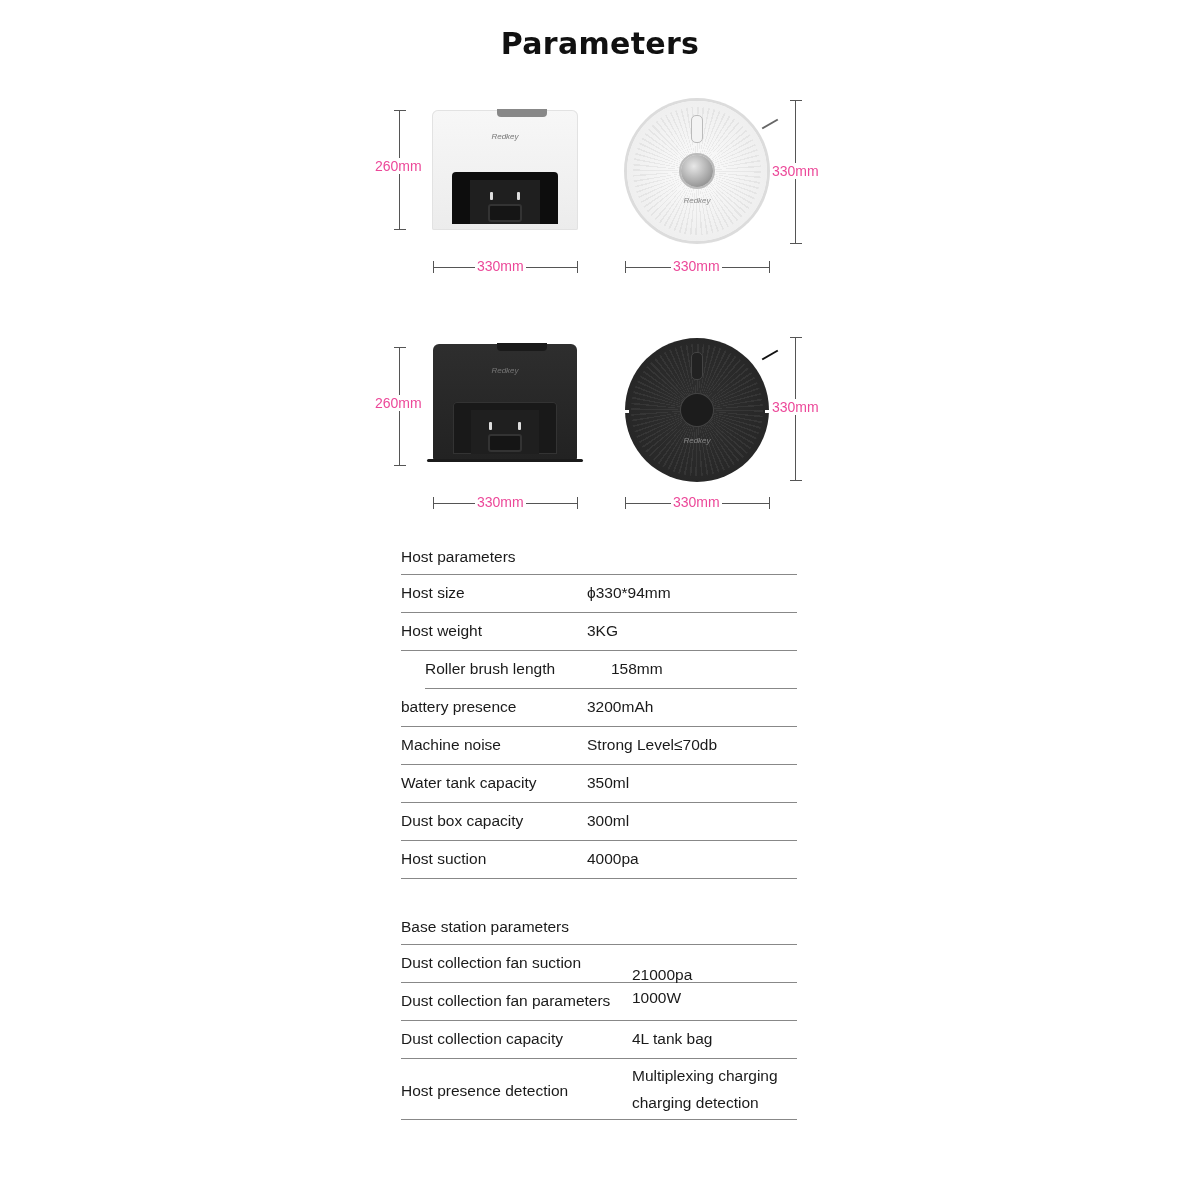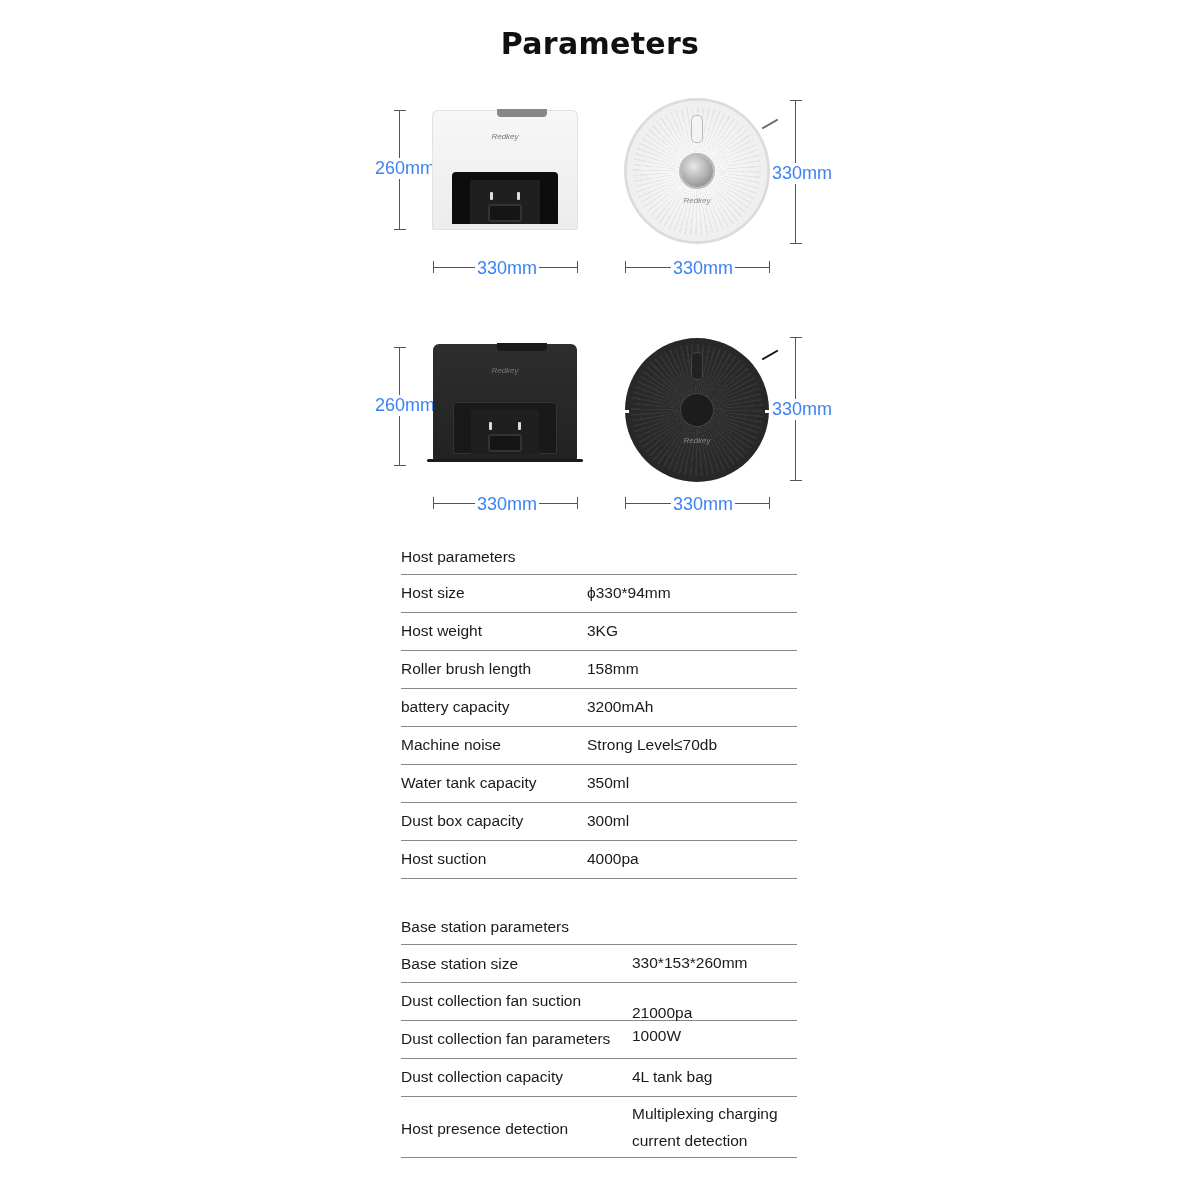--- a/index.html
+++ b/index.html
@@ -8,21 +8,21 @@
   .title { position:absolute; left:0; width:1200px; top:26px; text-align:center;
            font-family:"DejaVu Sans", sans-serif; font-weight:bold; font-size:30px; color:#111; letter-spacing:0.3px; }
 
   
   .vdim { position:absolute; width:12px; }
   .vdim .line { position:absolute; left:5px; width:1px; background:#555; }
   .vdim .cap { position:absolute; left:0; width:12px; height:1px; background:#555; }
   .hdim { position:absolute; height:12px; }
   .hdim .line { position:absolute; top:6px; height:1px; background:#555; }
   .hdim .cap { position:absolute; top:0; width:1px; height:12px; background:#555; }
-  .dimlabel { position:absolute; font-size:18px; color:#3b82f6; background:#fff; padding:0 2px; white-space:nowrap; }
+  .dimlabel { position:absolute; font-size:14px; color:#ec4899; background:#fff; padding:0 2px; white-space:nowrap; }
 
   
   .station { position:absolute; }
   .station .body { position:absolute; left:0; top:0; right:0; bottom:0; border-radius:6px 6px 2px 2px; }
   .station.white .body { background:linear-gradient(180deg,#f7f7f7,#ececec); box-shadow:inset 0 0 0 1px #e2e2e2; }
   .station.black .body { background:linear-gradient(180deg,#2e2e2e,#222); }
   .station .slot { position:absolute; left:50%; top:-1px; width:50px; height:8px; transform:translateX(-8px);
                    border-radius:0 0 4px 4px; }
   .station.white .slot { background:#888; }
   .station.black .slot { background:#1a1a1a; }
@@ -176,26 +176,26 @@
 <div class="tbl" style="top:540px;">
   <div class="head">Host parameters</div>
   <div class="row" style="height:37px;">
       <span class="cell-k" style="top:9px">Host size</span>
       <span class="cell-v" style="left:186px; top:9px">ϕ330*94mm</span>
     </div>
   <div class="row" style="height:37px;">
       <span class="cell-k" style="top:9px">Host weight</span>
       <span class="cell-v" style="left:186px; top:9px">3KG</span>
     </div>
-  <div class="row" style="height:37px;">
+  <div class="row" style="height:37px;margin-left:24px;">
       <span class="cell-k" style="top:9px">Roller brush length</span>
       <span class="cell-v" style="left:186px; top:9px">158mm</span>
     </div>
   <div class="row" style="height:37px;">
-      <span class="cell-k" style="top:9px">battery capacity</span>
+      <span class="cell-k" style="top:9px">battery presence</span>
       <span class="cell-v" style="left:186px; top:9px">3200mAh</span>
     </div>
   <div class="row" style="height:37px;">
       <span class="cell-k" style="top:9px">Machine noise</span>
       <span class="cell-v" style="left:186px; top:9px">Strong Level≤70db</span>
     </div>
   <div class="row" style="height:37px;">
       <span class="cell-k" style="top:9px">Water tank capacity</span>
       <span class="cell-v" style="left:186px; top:9px">350ml</span>
     </div>
@@ -204,34 +204,30 @@
       <span class="cell-v" style="left:186px; top:9px">300ml</span>
     </div>
   <div class="row" style="height:37px;">
       <span class="cell-k" style="top:9px">Host suction</span>
       <span class="cell-v" style="left:186px; top:9px">4000pa</span>
     </div>
 </div>
 
 <div class="tbl" style="top:910px;">
   <div class="head">Base station parameters</div>
-  <div class="row" style="height:37px;">
-      <span class="cell-k" style="top:10px">Base station size</span>
-      <span class="cell-v" style="left:231px; top:9px">330*153*260mm</span>
-    </div>
   <div class="row" style="height:37px;">
       <span class="cell-k" style="top:9px">Dust collection fan suction</span>
       <span class="cell-v" style="left:231px; top:21px">21000pa</span>
     </div>
   <div class="row" style="height:37px;">
       <span class="cell-k" style="top:9px">Dust collection fan parameters</span>
       <span class="cell-v" style="left:231px; top:6px">1000W</span>
     </div>
   <div class="row" style="height:37px;">
       <span class="cell-k" style="top:9px">Dust collection capacity</span>
       <span class="cell-v" style="left:231px; top:9px">4L tank bag</span>
     </div>
   <div class="row" style="height:60px;">
       <span class="cell-k" style="top:23px">Host presence detection</span>
       <span class="cell-v" style="left:231px; top:8px">Multiplexing charging</span>
-      <span class="cell-v" style="left:231px; top:35px">current detection</span>
+      <span class="cell-v" style="left:231px; top:35px">charging detection</span>
     </div>
 </div>
 
 </body></html>

